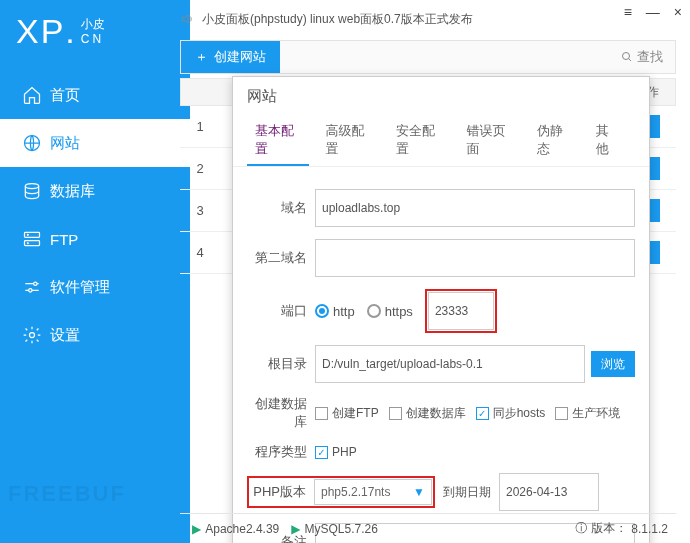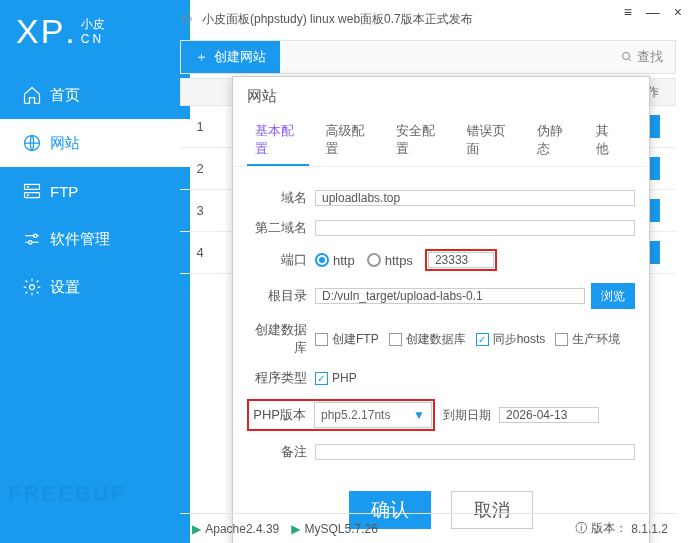--- a/index.html
+++ b/index.html
@@ -35,25 +35,25 @@
 
 .statusbar { position:absolute; left:180px; bottom:6px; right:14px; height:24px; border-top:1px solid #e5e5e5; display:flex; align-items:center; font-size:12px; color:#555; padding-top:6px;}
 .status-dot-green{ color:#2a7; margin:0 4px 0 12px; }
 .version { margin-left:auto; margin-right:8px; display:flex; align-items:center; gap:4px;}
 
 
 .modal { position:absolute; left:232px; top:76px; width:418px; background:#fff; border:1px solid #ccc; box-shadow:0 2px 10px rgba(0,0,0,0.2); }
 .modal-title { padding:10px 14px; font-size:15px; color:#555; }
 .tabs { display:flex; padding:0 14px; border-bottom:1px solid #eee; font-size:13px; }
 .tab { padding:6px 8px; margin-right:8px; color:#666; cursor:pointer; }
-.tab.active { color:#8b5cf6; border-bottom:2px solid #1a9aef; }
+.tab.active { color:#701a75; border-bottom:2px solid #1a9aef; }
 .form { padding:10px 14px 4px; }
 .form-row { display:flex; align-items:center; margin:12px 0; font-size:13px; color:#555; }
 .form-row .lbl { width:60px; text-align:right; margin-right:8px; flex-shrink:0;}
-.inp { border:1px solid #ccc; height:16px; padding:0 6px; font-size:12px; color:#555; }
+.inp { border:1px solid #ccc; height:38px; padding:0 6px; font-size:12px; color:#555; }
 .w-full { flex:1; }
 .red-box { border:2px solid #d22; padding:1px; display:flex; align-items:center; }
 .radio-wrap { display:flex; align-items:center; gap:4px; margin-right:12px; }
 .radio-outer{ width:14px;height:14px;border:2px solid #1a9aef;border-radius:50%;display:inline-flex;align-items:center;justify-content:center;}
 .radio-outer.off{border-color:#999;}
 .radio-inner{width:6px;height:6px;background:#1a9aef;border-radius:50%;}
 .btn-browse { background:#1a9aef; color:#fff; border:none; height:26px; padding:0 10px; margin-left:6px; font-size:12px; cursor:pointer;}
 .chk-wrap{display:flex;align-items:center;gap:4px;margin-right:10px;font-size:12px;}
 .chkbox{width:13px;height:13px;border:1px solid #999;display:inline-flex;align-items:center;justify-content:center;font-size:10px;color:#1a9aef;}
 .chkbox.on{border-color:#1a9aef;}
@@ -90,20 +90,30 @@
           <svg viewBox="0 0 24 24" fill="none" stroke="currentColor" stroke-width="1.5">
             <circle cx="12" cy="12" r="9"></circle>
             <path d="M3 12h18M12 3c2.5 3 2.5 15 0 18M12 3c-2.5 3-2.5 15 0 18"></path>
           </svg>
         </span>
       <span class="label">网站</span>
     </div>
     <div class="nav-item">
       <span class="icon">
           <svg viewBox="0 0 24 24" fill="none" stroke="currentColor" stroke-width="1.5">
+            <ellipse cx="12" cy="6" rx="8" ry="3"></ellipse>
+            <path d="M4 6v12c0 1.7 3.6 3 8 3s8-1.3 8-3V6"></path>
+            <path d="M4 12c0 1.7 3.6 3 8 3s8-1.3 8-3"></path>
+          </svg>
+        </span>
+      <span class="label">数据库</span>
+    </div>
+    <div class="nav-item">
+      <span class="icon">
+          <svg viewBox="0 0 24 24" fill="none" stroke="currentColor" stroke-width="1.5">
             <rect x="3" y="4" width="18" height="6" rx="1"></rect>
             <rect x="3" y="14" width="18" height="6" rx="1"></rect>
             <circle cx="7" cy="7" r="0.5"></circle>
             <circle cx="7" cy="17" r="0.5"></circle>
           </svg>
         </span>
       <span class="label">FTP</span>
     </div>
     <div class="nav-item">
       <span class="icon">

